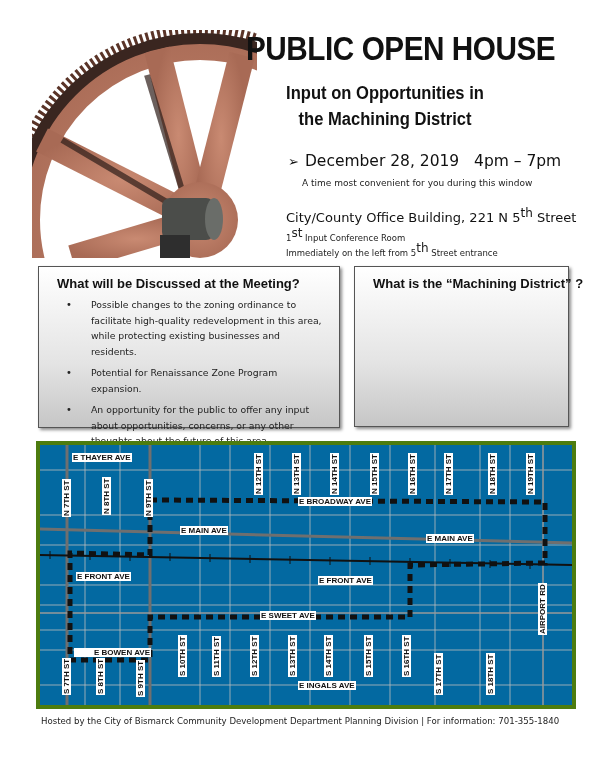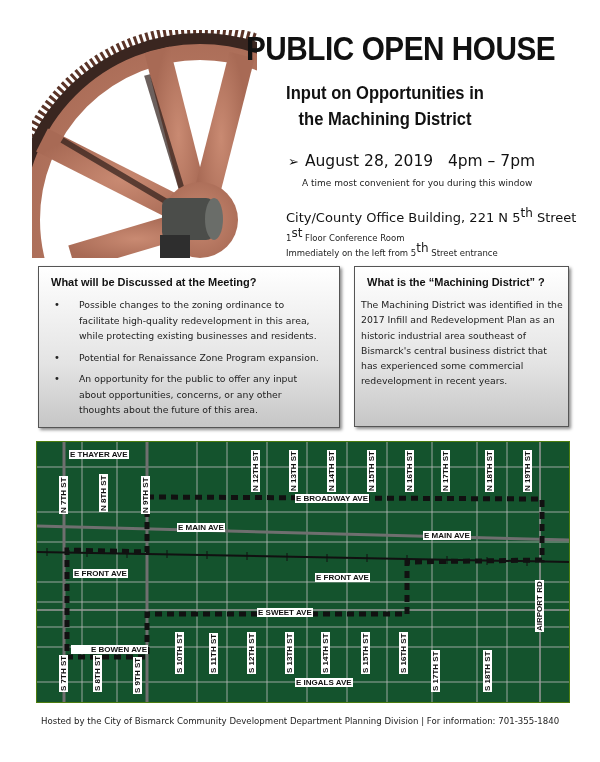--- a/index.html
+++ b/index.html
@@ -9,26 +9,26 @@
   .subtitle { position: absolute; left: 255px; top: 80px; width: 260px; text-align: center; font-family: "Liberation Sans", sans-serif; font-weight: bold; font-size: 18px; line-height: 26px; transform: scaleX(0.92); }
   .date-line { position: absolute; left: 288px; top: 152px; font-size: 15.5px; white-space: nowrap; }
   .date-line .arrow { font-size: 13px; margin-right: 6px; }
   .time-note { position: absolute; left: 302px; top: 178px; font-size: 9px; color: #222; }
   .location { position: absolute; left: 286px; top: 206px; font-size: 13px; white-space: nowrap; }
   .location sup, .loc-sub sup { font-size: 12px; }
   .loc-sub { position: absolute; left: 286px; font-size: 8.5px; color: #222; white-space: nowrap; }
   .box { position: absolute; border: 1px solid #555; box-shadow: 2px 2px 3px rgba(0,0,0,0.45); background: linear-gradient(#ffffff, #e4e4e4 60%, #c6c6c6); }
   .box-left { left: 38px; top: 266px; width: 300px; height: 160px; }
   .box-right { left: 354px; top: 266px; width: 213px; height: 159px; }
-  .box h3 { margin: 0; font-family: "Liberation Sans", sans-serif; font-size: 11px; font-weight: bold; position: absolute; left: 12px; top: 9px; white-space: nowrap; }
+  .box h3 { margin: 0; font-family: "Liberation Sans", sans-serif; font-size: 13px; font-weight: bold; position: absolute; left: 18px; top: 9px; white-space: nowrap; }
   .box ul { position: absolute; left: 12px; top: 30px; margin: 0; padding-left: 28px; font-size: 9.3px; line-height: 15.5px; color: #222; list-style: none; width: 245px; }
-  .box ul li { position: relative; margin-bottom: 6px; }
+  .box ul li { position: relative; margin-bottom: 6px; margin-left: 12px; }
   .box ul li::before { content: "\2022"; position: absolute; left: -25px; font-size: 10px; }
   .box .para { position: absolute; left: 6px; width: 205px; font-size: 9.3px; line-height: 15.3px; color: #222; }
-  .map { position: absolute; left: 36px; top: 441px; width: 532px; height: 260px; border: 1px solid #4d7c0f; background: #14532d; overflow: hidden; }
+  .map { position: absolute; left: 36px; top: 441px; width: 532px; height: 260px; border: 4px solid #4d7c0f; background: #0369a1; overflow: hidden; }
   .map svg { position: absolute; left: 0; top: 0; }
   .map .lbl { position: absolute; font-family: "Liberation Sans", sans-serif; font-weight: bold; font-size: 8px; color: #111; white-space: nowrap; background: #fff; padding: 0 1px; line-height: 9px; }
   .map .v { transform: rotate(-90deg); transform-origin: left top; }
   .footer { position: absolute; left: 30px; top: 716px; width: 545px; font-size: 8.6px; color: #222; white-space: nowrap; padding-left: 11px; }
 </style>
 </head>
 <body>
 
 <div class="gear">
   <svg width="225" height="228" viewBox="0 0 225 228">
@@ -59,46 +59,45 @@
   </svg>
 </div>
 
 <div class="title">PUBLIC OPEN HOUSE</div>
 <div class="subtitle">
   <div>Input on Opportunities in</div>
   <div>the Machining District</div>
 </div>
 
 <div class="date-line">
-  <span class="arrow">➢</span><span>August 28, 2019</span>&nbsp;&nbsp;&nbsp;<span>4pm – 7pm</span>
+  <span class="arrow">➢</span><span>December 28, 2019</span>&nbsp;&nbsp;&nbsp;<span>4pm – 7pm</span>
 </div>
 <div class="time-note">A time most convenient for you during this window</div>
 
 <div class="location">
   <span>City/County Office Building, 221 N 5</span><sup>th</sup><span> Street</span>
 </div>
 <div class="loc-sub" style="top:226px;">
-  <span>1</span><sup>st</sup><span> Floor Conference Room</span>
+  <span>1</span><sup>st</sup><span> Input Conference Room</span>
 </div>
 <div class="loc-sub" style="top:241px;">
   <span>Immediately on the left from 5</span><sup>th</sup><span> Street entrance</span>
 </div>
 
 <div class="box box-left">
   <h3>What will be Discussed at the Meeting?</h3>
   <ul>
     <li>Possible changes to the zoning ordinance to facilitate high-quality redevelopment in this area, while protecting existing businesses and residents.</li>
     <li>Potential for Renaissance Zone Program expansion.</li>
     <li>An opportunity for the public to offer any input about opportunities, concerns, or any other thoughts about the future of this area.</li>
   </ul>
 </div>
 
 <div class="box box-right">
   <h3>What is the “Machining District” ?</h3>
-  <div class="para" style="top:30px;">The Machining District was identified in the 2017 Infill and Redevelopment Plan as an historic industrial area southeast of Bismarck's central business district that has experienced some commercial redevelopment in recent years.</div>
 </div>
 
 <div class="map">
   <svg width="532" height="260" viewBox="0 0 532 260">
 
     <g stroke="#bdbdbd" stroke-width="0.8" fill="none">
       <line x1="0" y1="25" x2="532" y2="25"></line>
         <line x1="0" y1="70" x2="532" y2="70"></line>
       <line x1="0" y1="100" x2="532" y2="100"></line>
         <line x1="0" y1="140" x2="532" y2="140"></line>

